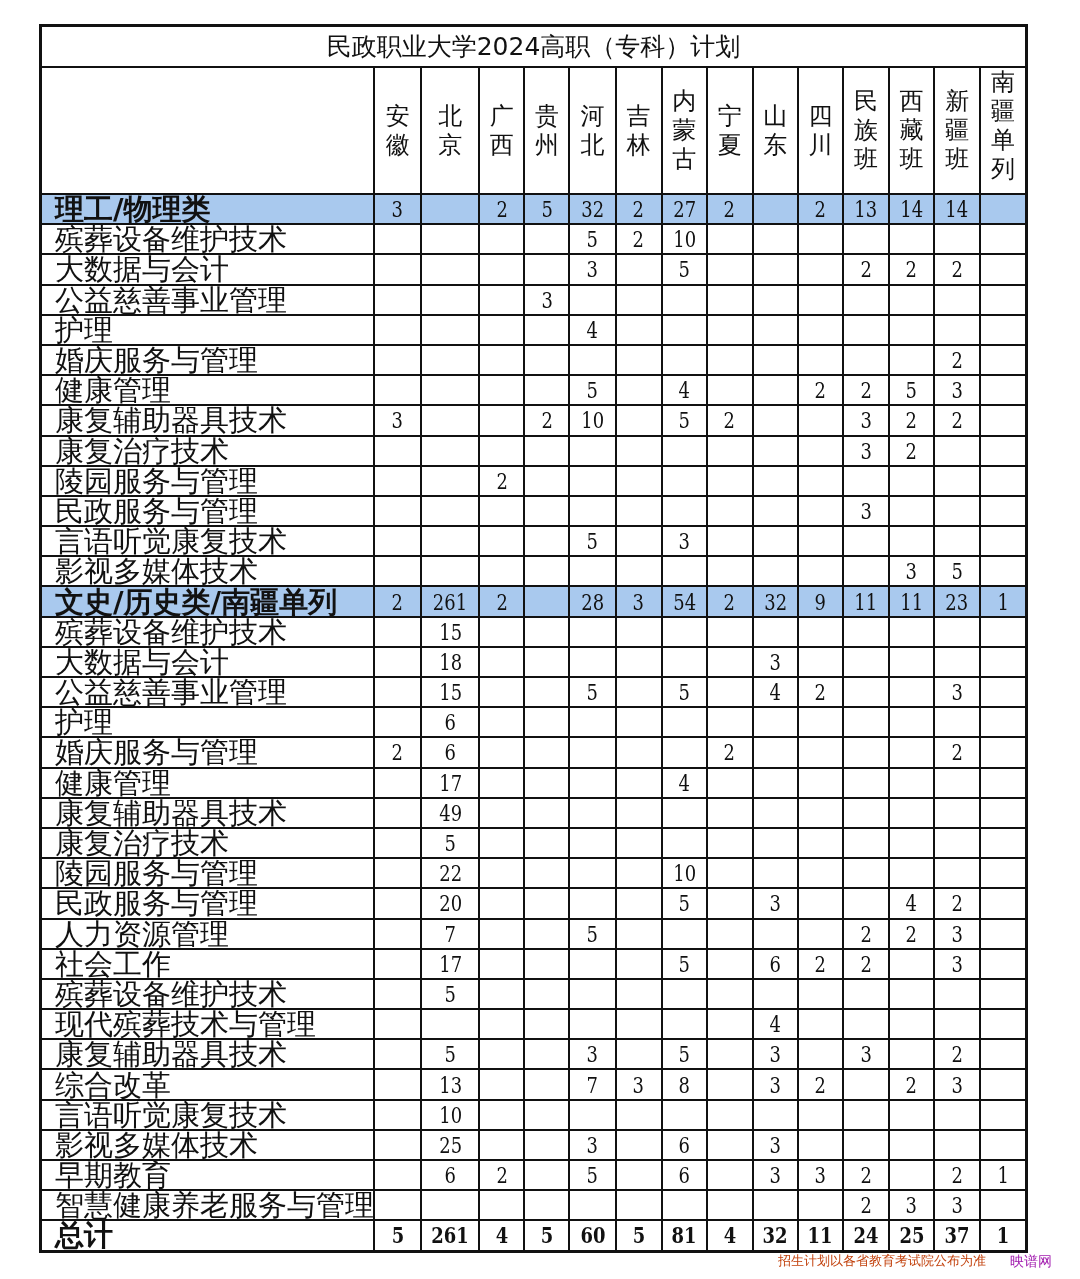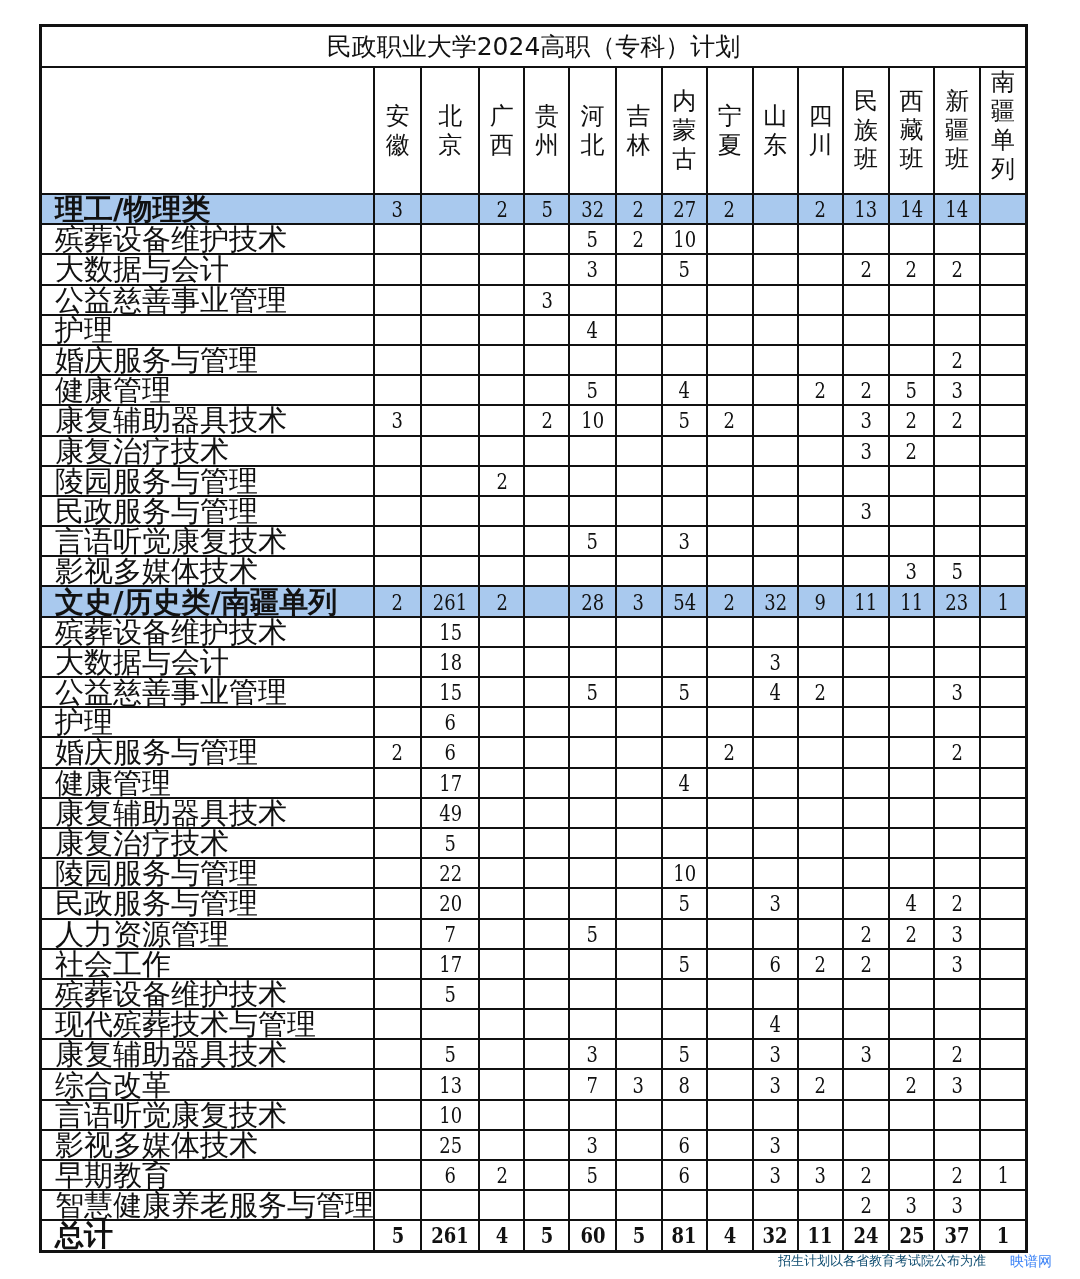--- a/index.html
+++ b/index.html
@@ -13,23 +13,23 @@
   .head-row th { height: 125px; vertical-align: middle; font-weight: normal;
                  font-family: "DejaVu Sans", "Liberation Sans", sans-serif; font-size: 24px; line-height: 29px; }
   .vtext { display: inline-block; width: 1.1em; white-space: normal; word-break: break-all; text-align: center; }
   .head-row th.last { vertical-align: top; }
   tr.row td { height: 28.2px; font-size: 23px; line-height: 28px; text-align: center; }
   tr.row td.label { text-align: left; padding-left: 13px; font-family: "DejaVu Sans", "Liberation Sans", sans-serif; font-size: 29px; }
   tr.cat td { background: #a9c9ee; }
   tr.cat td.label { font-weight: bold; }
   tr.total td { border-bottom: 3px solid #111; font-weight: bold; }
   .num { font-family: "DejaVu Serif", "Liberation Serif", serif; transform: scaleX(0.78); display: inline-block; }
-  .footnote { position: absolute; left: 778px; top: 1252px; font-size: 13px; color: #0c4a6e;
+  .footnote { position: absolute; left: 778px; top: 1252px; font-size: 13px; color: #c2410c;
               font-family: "DejaVu Sans", "Liberation Sans", sans-serif; }
-  .watermark { position: absolute; left: 1010px; top: 1253px; font-size: 14px; color: #3b82f6;
+  .watermark { position: absolute; left: 1010px; top: 1253px; font-size: 14px; color: #a21caf;
                font-family: "DejaVu Sans", "Liberation Sans", sans-serif; }
 </style>
 </head>
 <body>
 
 <div class="sheet">
   <table>
     <colgroup>
       <col style="width:333px">
       <col style="width:47px">

